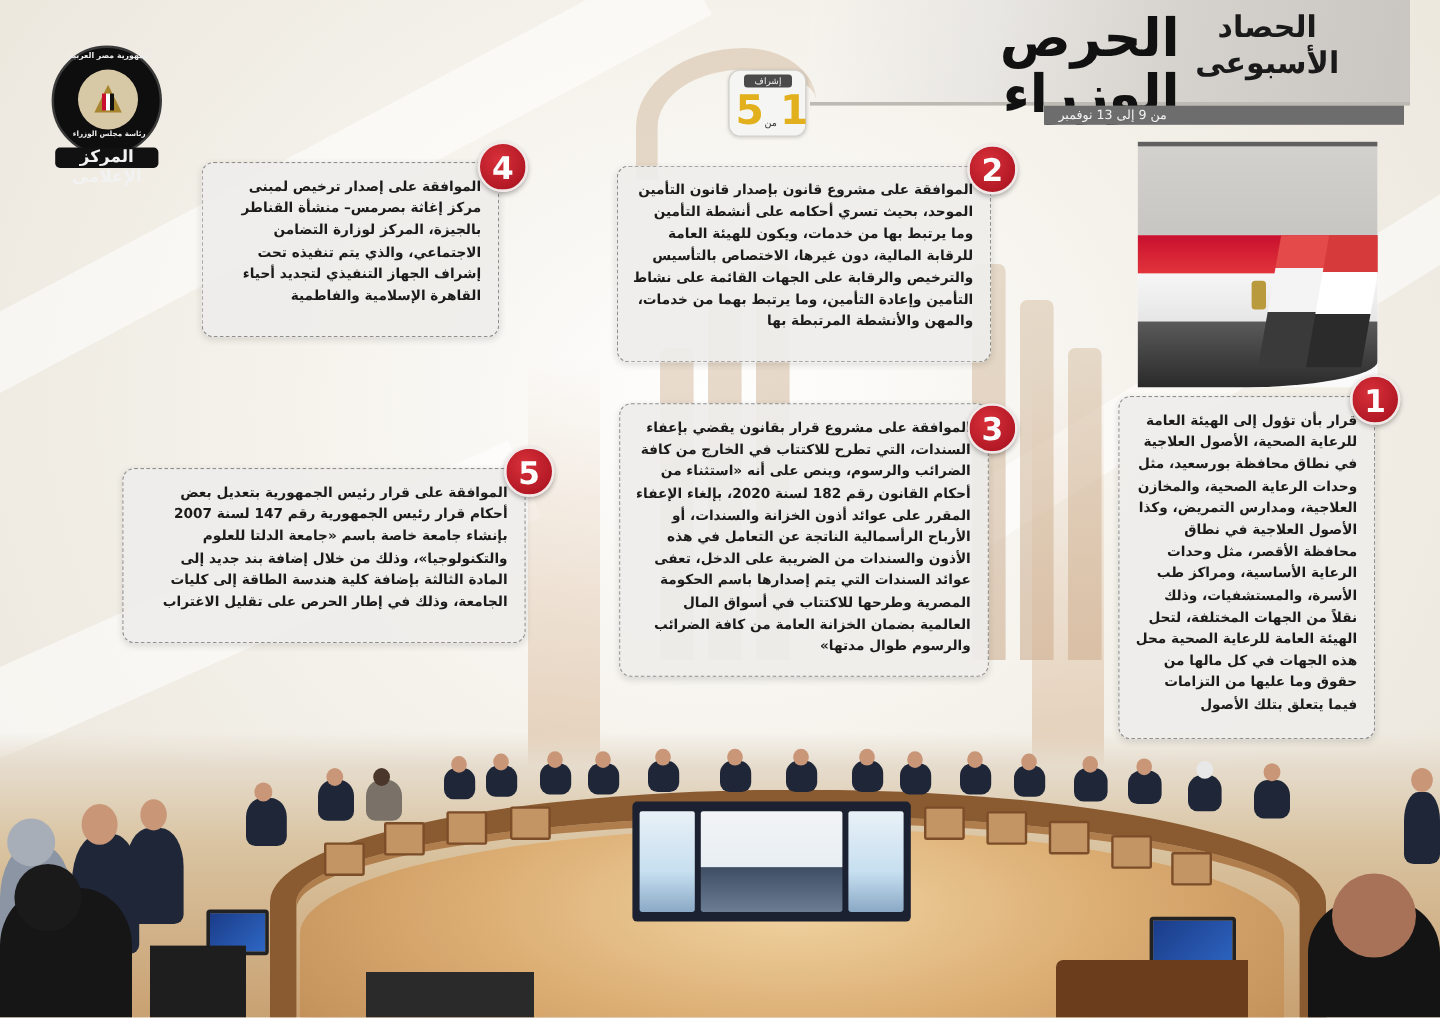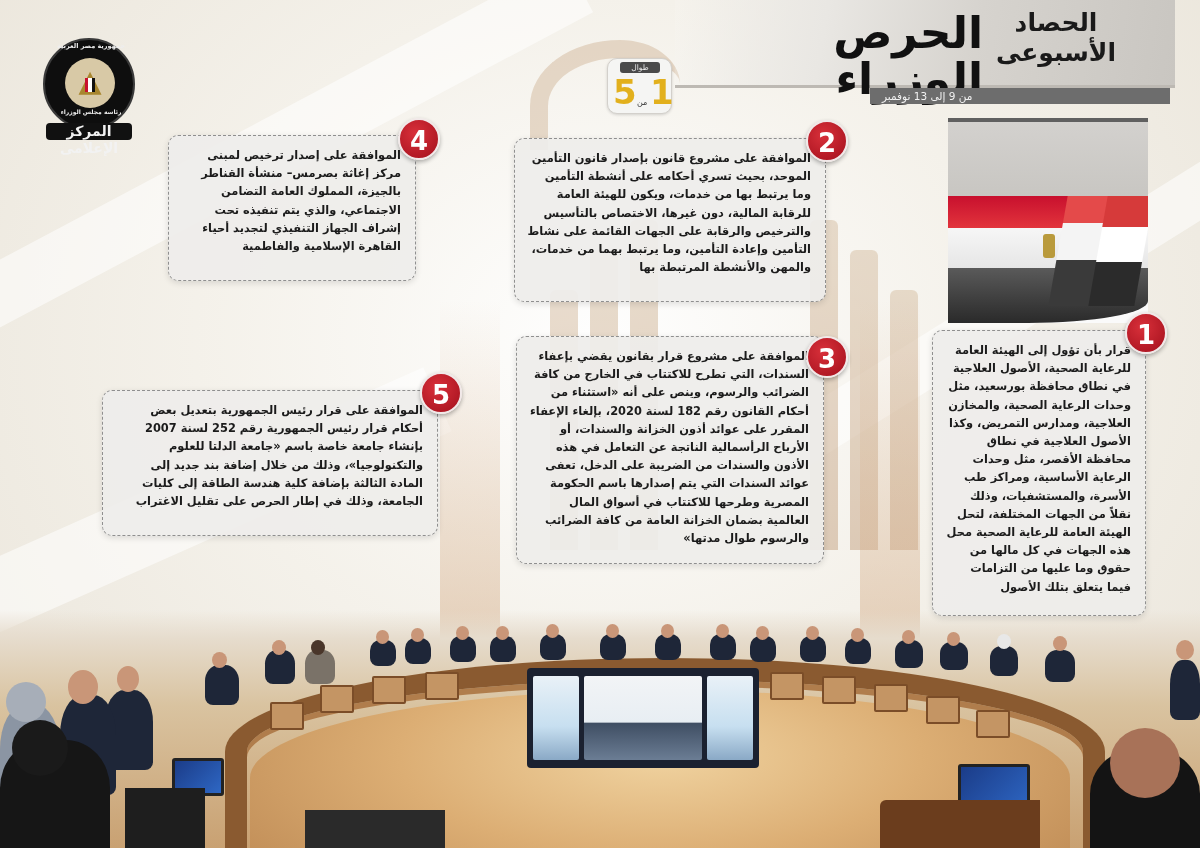--- a/index.html
+++ b/index.html
@@ -300,21 +300,21 @@
   <div class="desk-front" style="left:305px;top:200px;width:140px;height:40px;background:#2a2a2a;"></div>
   <div class="desk-front" style="left:125px;top:178px;width:80px;height:70px;background:#1e1e1e;"></div>
 </div>
 
 <div class="title-block"></div>
 <div class="title-main">الحرص الوزراء</div>
 <div class="title-sub">الحصاد الأسبوعى</div>
 <div class="date-bar">من 9 إلى 13 نوفمبر</div>
 
 <div class="page-badge">
-  <div class="lbl">طوال</div>
+  <div class="lbl">إشراف</div>
   <div class="num" style="left:5px;">5</div>
   <div class="of">من</div>
   <div class="num" style="left:42px;">1</div>
 </div>
 
 <div class="logo">
   <div class="ring-text">جمهورية مصر العربية</div>
   <div class="inner"></div>
   <div class="eagle">▲</div>
   <div class="shield"></div>
@@ -343,20 +343,20 @@
   <p>الموافقة على مشروع قانون بإصدار قانون التأمين الموحد، بحيث تسري أحكامه على أنشطة التأمين وما يرتبط بها من خدمات، ويكون للهيئة العامة للرقابة المالية، دون غيرها، الاختصاص بالتأسيس والترخيص والرقابة على الجهات القائمة على نشاط التأمين وإعادة التأمين، وما يرتبط بهما من خدمات، والمهن والأنشطة المرتبطة بها</p>
 </div>
 <div class="num-badge" style="left:806px;top:120px;">2</div>
 
 <div class="card" style="left:516px;top:336px;width:308px;height:228px;">
   <p>الموافقة على مشروع قرار بقانون يقضي بإعفاء السندات، التي تطرح للاكتتاب في الخارج من كافة الضرائب والرسوم، وينص على أنه «استثناء من أحكام القانون رقم 182 لسنة 2020، بإلغاء الإعفاء المقرر على عوائد أذون الخزانة والسندات، أو الأرباح الرأسمالية الناتجة عن التعامل في هذه الأذون والسندات من الضريبة على الدخل، تعفى عوائد السندات التي يتم إصدارها باسم الحكومة المصرية وطرحها للاكتتاب في أسواق المال العالمية بضمان الخزانة العامة من كافة الضرائب والرسوم طوال مدتها»</p>
 </div>
 <div class="num-badge" style="left:806px;top:336px;">3</div>
 
 <div class="card" style="left:168px;top:135px;width:248px;height:146px;">
-  <p>الموافقة على إصدار ترخيص لمبنى مركز إغاثة بصرمس– منشأة القناطر بالجيزة، المملوك العامة التضامن الاجتماعي، والذي يتم تنفيذه تحت إشراف الجهاز التنفيذي لتجديد أحياء القاهرة الإسلامية والفاطمية</p>
+  <p>الموافقة على إصدار ترخيص لمبنى مركز إغاثة بصرمس– منشأة القناطر بالجيزة، المركز لوزارة التضامن الاجتماعي، والذي يتم تنفيذه تحت إشراف الجهاز التنفيذي لتجديد أحياء القاهرة الإسلامية والفاطمية</p>
 </div>
 <div class="num-badge" style="left:398px;top:118px;">4</div>
 
 <div class="card" style="left:102px;top:390px;width:336px;height:146px;">
-  <p>الموافقة على قرار رئيس الجمهورية بتعديل بعض أحكام قرار رئيس الجمهورية رقم 252 لسنة 2007 بإنشاء جامعة خاصة باسم «جامعة الدلتا للعلوم والتكنولوجيا»، وذلك من خلال إضافة بند جديد إلى المادة الثالثة بإضافة كلية هندسة الطاقة إلى كليات الجامعة، وذلك في إطار الحرص على تقليل الاغتراب</p>
+  <p>الموافقة على قرار رئيس الجمهورية بتعديل بعض أحكام قرار رئيس الجمهورية رقم 147 لسنة 2007 بإنشاء جامعة خاصة باسم «جامعة الدلتا للعلوم والتكنولوجيا»، وذلك من خلال إضافة بند جديد إلى المادة الثالثة بإضافة كلية هندسة الطاقة إلى كليات الجامعة، وذلك في إطار الحرص على تقليل الاغتراب</p>
 </div>
 <div class="num-badge" style="left:420px;top:372px;">5</div>
 
 </body></html>

